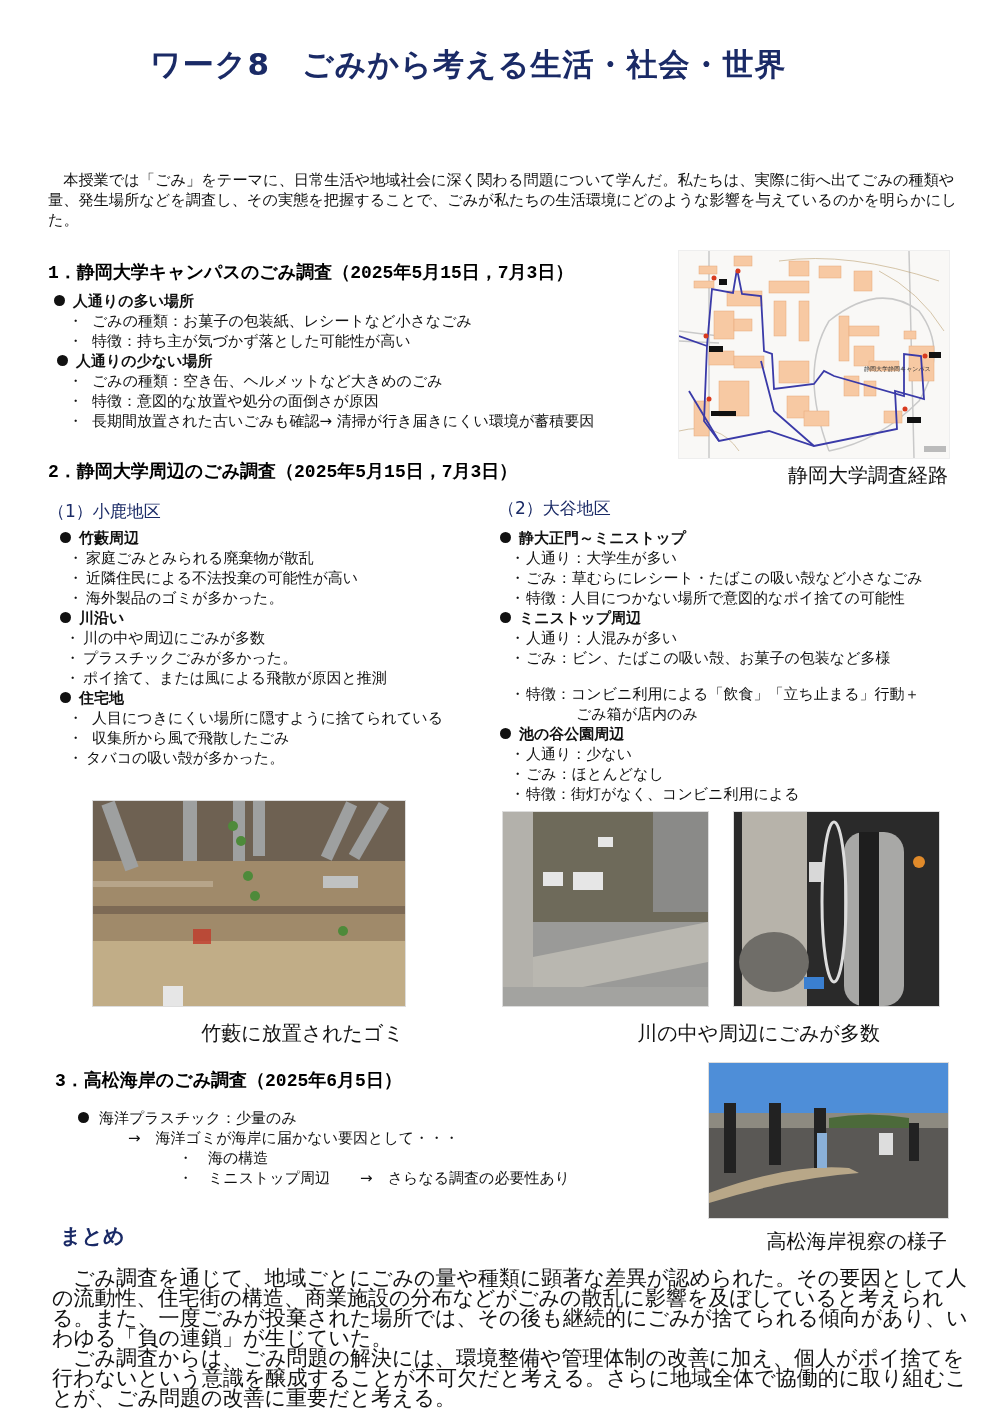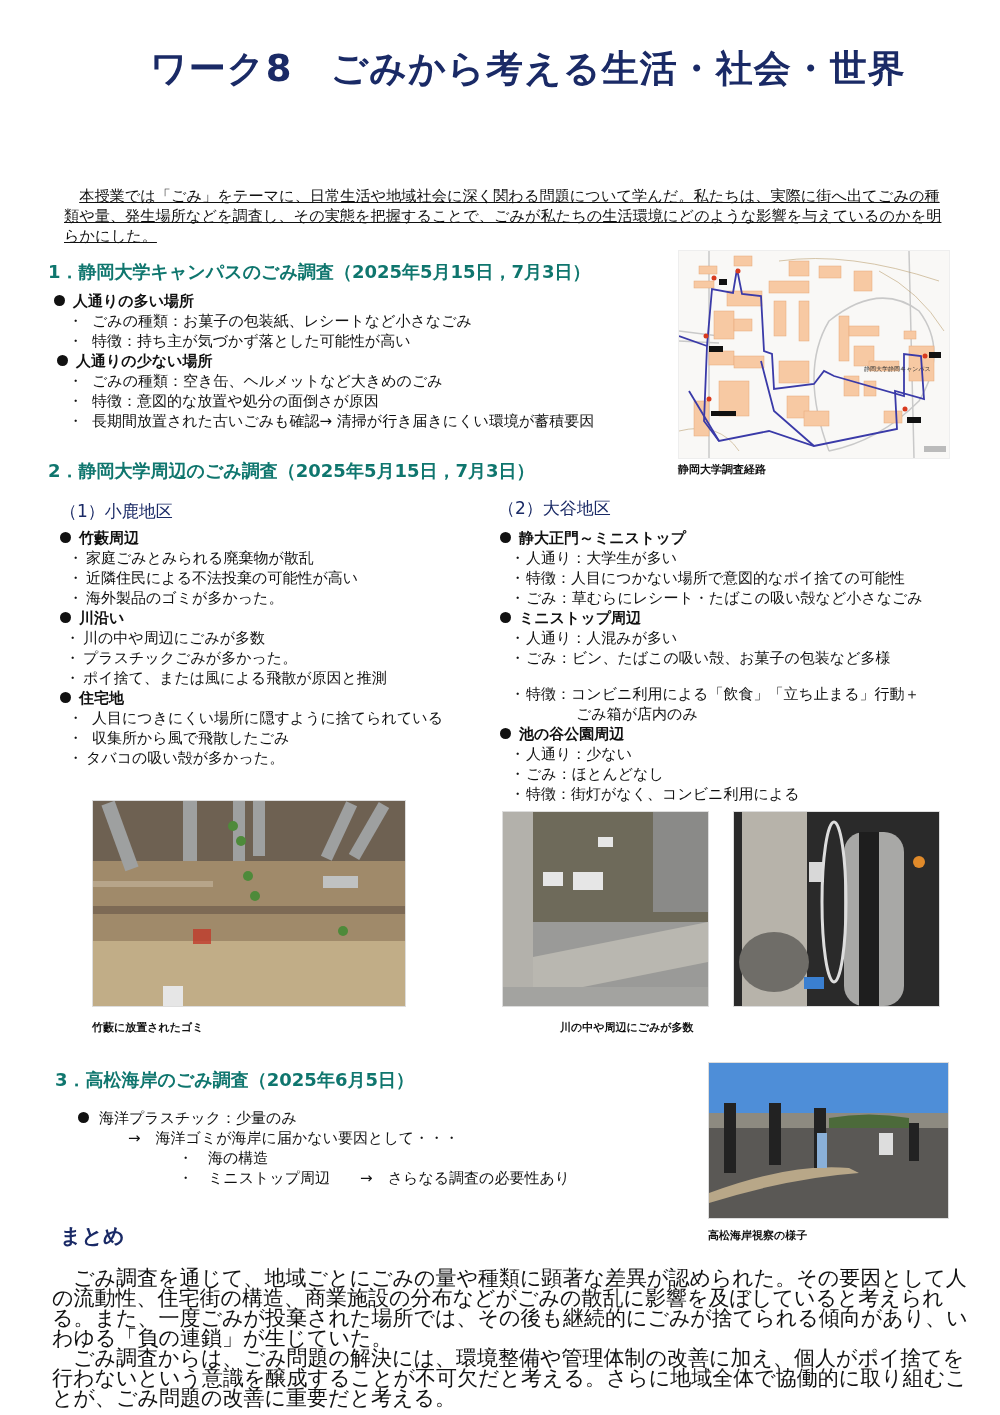--- a/index.html
+++ b/index.html
@@ -1,30 +1,30 @@
 <!DOCTYPE html>
 <html><head>
 <meta charset="utf-8">
 <style>
   html, body { margin: 0; padding: 0; background: #ffffff; }
   body { width: 1000px; height: 1415px; position: relative; overflow: hidden;
          font-family: "DejaVu Sans", sans-serif; color: #111; }
   .abs { position: absolute; }
-  .title { left: 150px; top: 44px; font-size: 37px; font-weight: bold; color: #1a2a66; letter-spacing: 1px; white-space: nowrap; }
+  .title { left: 150px; top: 44px; font-size: 31px; font-weight: bold; color: #1a2a66; letter-spacing: 1px; white-space: nowrap; }
   .intro { left: 48px; top: 170px; width: 920px; font-size: 15.2px; line-height: 20px; }
-  .intro p { margin: 16px; text-indent: 1em; text-decoration: underline; }
-  .h2 { font-size: 18px; font-weight: bold; color: #0f766e; white-space: nowrap; }
+  .intro p { margin: 0; text-indent: 1em; }
+  .h2 { font-size: 18px; font-weight: bold; color: #000000; white-space: nowrap; font-family: Liberation Mono, monospace; }
   .h3 { font-size: 17px; color: #1a2a66; white-space: nowrap; }
   .list { font-size: 15px; line-height: 20px; white-space: nowrap; }
   .list .grp { font-weight: bold; }
   .list .grp .dot { display: inline-block; width: 11px; height: 11px; border-radius: 50%; background: #111; margin-right: 8px; vertical-align: 0px; }
   .list .it { padding-left: 14px; }
   .list .it .b { display: inline-block; width: 24px; }
   .list .cont { padding-left: 70px; }
-  .caption { font-size: 11px; font-weight: bold; text-align: left; white-space: nowrap; }
+  .caption { font-size: 20px; font-weight: normal; text-align: right; white-space: nowrap; }
   .photo { overflow: hidden; border: 1px solid #ddd; }
   .summary-title { font-size: 21px; font-weight: bold; color: #1a2a66; }
   .summary { left: 52px; top: 1268px; width: 920px; font-size: 21px; line-height: 20px; }
   .summary p { margin: 0; text-indent: 1em; }
 </style>
 </head>
 <body>
 
 <div class="abs title">ワーク8　ごみから考える生活・社会・世界</div>
 
@@ -106,42 +106,42 @@
       <rect x="228" y="166" width="14" height="6"></rect>
     </g>
     <text x="185" y="120" font-size="6" fill="#333" font-family="DejaVu Sans, sans-serif">静岡大学静岡キャンパス</text>
     <rect x="245" y="195" width="22" height="6" fill="#bbb"></rect>
   </svg>
 </div>
 <div class="abs caption" style="left:678px; top:462px; width:270px;">静岡大学調査経路</div>
 
 <div class="abs h2" style="left:48px; top:459px;">2．静岡大学周辺のごみ調査（2025年5月15日，7月3日）</div>
 
-<div class="abs h3" style="left:60px; top:500px;">（1）小鹿地区</div>
+<div class="abs h3" style="left:48px; top:500px;">（1）小鹿地区</div>
 <div class="abs list" style="left:60px; top:528px;">
   <div class="grp"><span class="dot"></span><span>竹藪周辺</span></div>
   <div class="it" style="padding-left:8px;"><span class="b" style="width:18px;">・</span><span>家庭ごみとみられる廃棄物が散乱</span></div>
   <div class="it" style="padding-left:8px;"><span class="b" style="width:18px;">・</span><span>近隣住民による不法投棄の可能性が高い</span></div>
   <div class="it" style="padding-left:8px;"><span class="b" style="width:18px;">・</span><span>海外製品のゴミが多かった。</span></div>
   <div class="grp"><span class="dot"></span><span>川沿い</span></div>
   <div class="it" style="padding-left:5px;"><span class="b" style="width:18px;">・</span><span>川の中や周辺にごみが多数</span></div>
   <div class="it" style="padding-left:5px;"><span class="b" style="width:18px;">・</span><span>プラスチックごみが多かった。</span></div>
   <div class="it" style="padding-left:5px;"><span class="b" style="width:18px;">・</span><span>ポイ捨て、または風による飛散が原因と推測</span></div>
   <div class="grp"><span class="dot"></span><span>住宅地</span></div>
   <div class="it" style="padding-left:8px;"><span class="b">・</span><span>人目につきにくい場所に隠すように捨てられている</span></div>
   <div class="it" style="padding-left:8px;"><span class="b">・</span><span>収集所から風で飛散したごみ</span></div>
   <div class="it" style="padding-left:8px;"><span class="b" style="width:18px;">・</span><span>タバコの吸い殻が多かった。</span></div>
 </div>
 
 <div class="abs h3" style="left:498px; top:497px;">（2）大谷地区</div>
 <div class="abs list" style="left:500px; top:528px;">
   <div class="grp"><span class="dot"></span><span>静大正門～ミニストップ</span></div>
   <div class="it" style="padding-left:10px;"><span class="b" style="width:16px;">・</span><span>人通り：大学生が多い</span></div>
+  <div class="it" style="padding-left:10px;"><span class="b" style="width:16px;">・</span><span>ごみ：草むらにレシート・たばこの吸い殻など小さなごみ</span></div>
   <div class="it" style="padding-left:10px;"><span class="b" style="width:16px;">・</span><span>特徴：人目につかない場所で意図的なポイ捨ての可能性</span></div>
-  <div class="it" style="padding-left:10px;"><span class="b" style="width:16px;">・</span><span>ごみ：草むらにレシート・たばこの吸い殻など小さなごみ</span></div>
   <div class="grp"><span class="dot"></span><span>ミニストップ周辺</span></div>
   <div class="it" style="padding-left:10px;"><span class="b" style="width:16px;">・</span><span>人通り：人混みが多い</span></div>
   <div class="it" style="padding-left:10px;"><span class="b" style="width:16px;">・</span><span>ごみ：ビン、たばこの吸い殻、お菓子の包装など多様</span></div>
   <div class="it" style="padding-left:10px;margin-top:16px;"><span class="b" style="width:16px;">・</span><span>特徴：コンビニ利用による「飲食」「立ち止まる」行動＋</span></div>
   <div class="cont" style="padding-left:76px;">ごみ箱が店内のみ</div>
   <div class="grp"><span class="dot"></span><span>池の谷公園周辺</span></div>
   <div class="it" style="padding-left:10px;"><span class="b" style="width:16px;">・</span><span>人通り：少ない</span></div>
   <div class="it" style="padding-left:10px;"><span class="b" style="width:16px;">・</span><span>ごみ：ほとんどなし</span></div>
   <div class="it" style="padding-left:10px;"><span class="b" style="width:16px;">・</span><span>特徴：街灯がなく、コンビニ利用による</span></div>
 </div>

